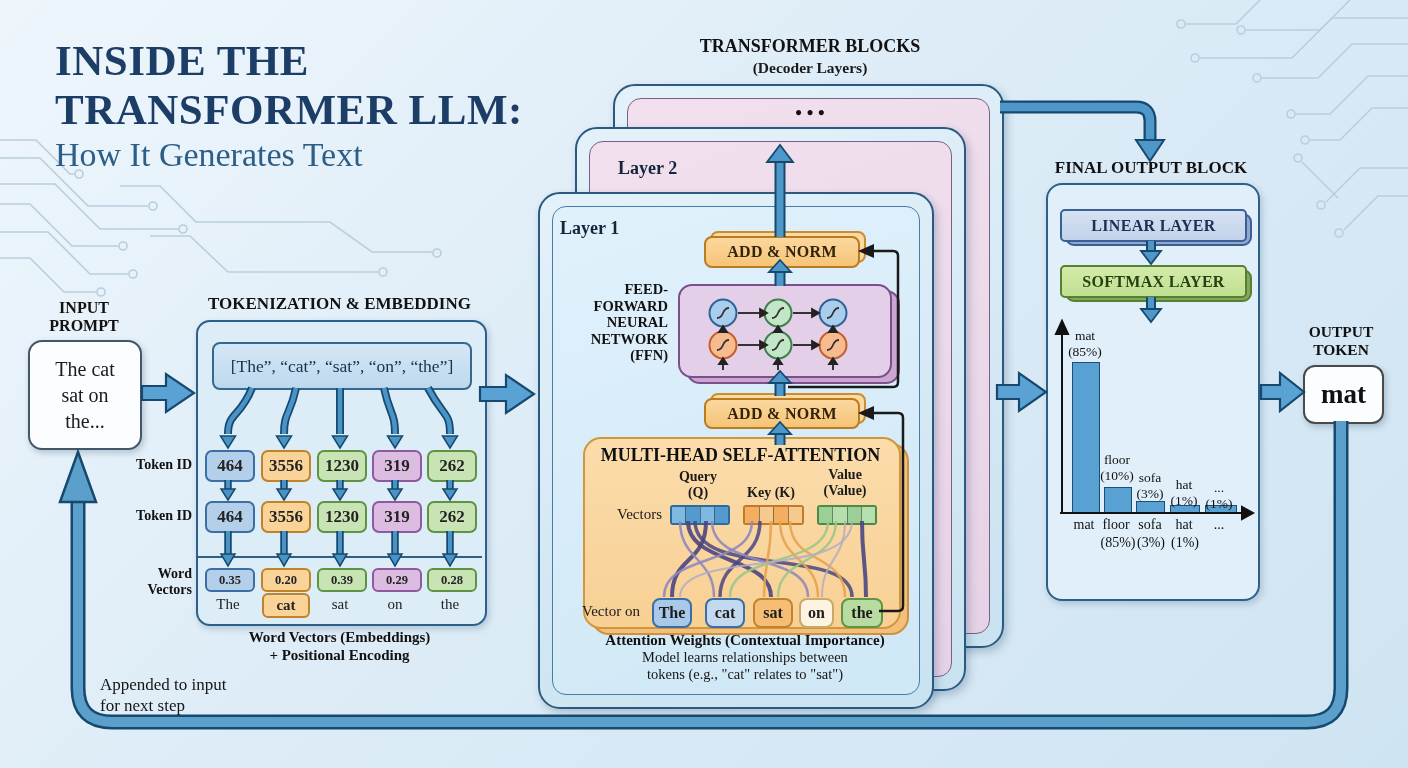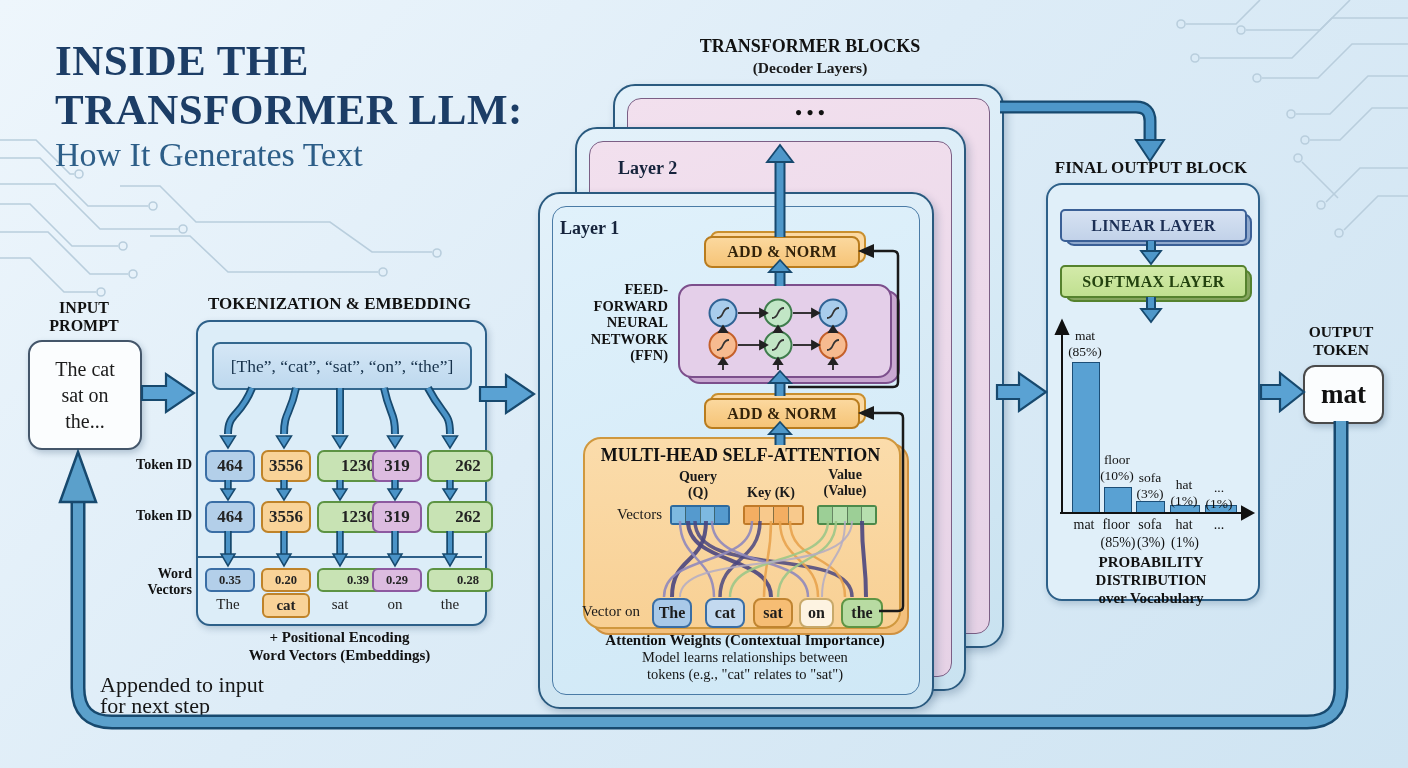--- a/index.html
+++ b/index.html
@@ -24,21 +24,21 @@
   .whitebox{background:#fbfdfe;border:2.5px solid #44566a;border-radius:14px;box-shadow:2px 3px 6px rgba(25,60,95,.25);}
   .tokenlist{background:linear-gradient(#d5e7f6,#bdd8ee);border:2.5px solid #34688f;border-radius:8px;
     display:flex;align-items:center;justify-content:center;font-size:17.5px;color:#17324c;}
 
   .chip{border:2px solid;border-radius:7px;display:flex;align-items:center;justify-content:center;
     font-size:17px;font-weight:600;color:#232323;}
   .vchip{border:2px solid;border-radius:6px;display:flex;align-items:center;justify-content:center;
     font-size:12.5px;font-weight:700;color:#232323;}
   .c-blue{background:#b3cfe9;border-color:#3a6ea5;}
   .c-orange{background:#f9d398;border-color:#bf8329;}
-  .c-green{background:#c8e3b4;border-color:#5d9343;padding-left:16px;}
+  .c-green{background:#c8e3b4;border-color:#5d9343;}
   .c-purple{background:#dcbce0;border-color:#8d59a0;}
 
   .lbl14{font-size:14px;font-weight:700;color:#111;}
   .word15{font-size:15px;color:#222;}
 
   
   .card{position:absolute;border:2px solid #2a5a7f;border-radius:22px;
     background:linear-gradient(160deg,#e3f1fa,#c9e2f0);box-shadow:3px 4px 8px rgba(25,60,95,.25);}
   .card-inner{position:absolute;border:1.5px solid #7b5f85;border-radius:14px;
     background:linear-gradient(160deg,#f2e0ee,#e6d2e6);}
@@ -75,21 +75,21 @@
   .linear{background:linear-gradient(#d6e2f2,#c2d2e9);border:2.5px solid #3a5f96;color:#1c2f55;}
   .softmax-back{background:#85a55e;border:2px solid #55822e;}
   .softmax{background:linear-gradient(#d3eaa9,#c0e090);border:2.5px solid #55822e;color:#23420f;}
 
   .pbar{position:absolute;background:#59a1d3;border:1.8px solid #1c4e77;border-bottom:none;}
   .bar-lbl{position:absolute;font-size:13.5px;line-height:16px;color:#111;text-align:center;}
   .ax-lbl{position:absolute;font-size:14px;color:#111;text-align:center;}
 
   .cap-b{font-weight:700;font-size:15px;line-height:18px;color:#111;}
   .cap-r{font-size:14.5px;line-height:16.5px;color:#161616;}
-  .note{font-size:22px;line-height:21px;color:#161616;}
+  .note{font-size:17px;line-height:21px;color:#161616;}
 </style>
 </head>
 <body>
 
 <div id="stage">
 
   <svg class="layer" width="1408" height="768">
     <g stroke="#b9cedd" stroke-width="1.6" fill="none">
       <path d="M0,140 H36 L70,174 H74"></path>
         <circle cx="79" cy="174" r="4"></circle>
@@ -176,22 +176,22 @@
   <div class="abs vchip c-purple" style="left:372px;top:568px;width:46px;height:20px;">0.29</div>
   <div class="abs vchip c-green" style="left:427px;top:568px;width:46px;height:20px;">0.28</div>
 
   <div class="abs ctr word15" style="left:205px;top:596px;width:46px;">The</div>
   <div class="abs vchip c-orange" style="left:262px;top:593px;width:44px;height:21px;font-size:15px;">cat</div>
   <div class="abs ctr word15" style="left:317px;top:596px;width:46px;">sat</div>
   <div class="abs ctr word15" style="left:372px;top:596px;width:46px;">on</div>
   <div class="abs ctr word15" style="left:427px;top:596px;width:46px;">the</div>
 
   <div class="abs ctr cap-b" style="left:196px;top:628px;width:287px;">
+    <div>Word Vectors (Embeddings)</div>
     <div>+ Positional Encoding</div>
-    <div>Word Vectors (Embeddings)</div>
   </div>
 
   <div class="abs ctr" style="left:660px;top:36px;width:300px;">
     <div class="hd" style="font-size:18px;">TRANSFORMER BLOCKS</div>
     <div style="font-size:15.5px;font-weight:600;margin-top:2px;">(Decoder Layers)</div>
   </div>
 
   <div class="card" style="left:613px;top:84px;width:387px;height:560px;">
     <div class="card-inner" style="left:12px;top:12px;right:12px;bottom:12px;"></div>
   </div>
@@ -302,24 +302,20 @@
       <div>(1%)</div>
   </div>
   <div class="ax-lbl" style="left:1064px;top:517px;width:40px;">mat</div>
   <div class="ax-lbl" style="left:1094px;top:517px;width:44px;">floor</div>
   <div class="ax-lbl" style="left:1130px;top:517px;width:40px;">sofa</div>
   <div class="ax-lbl" style="left:1164px;top:517px;width:40px;">hat</div>
   <div class="ax-lbl" style="left:1200px;top:517px;width:38px;">...</div>
   <div class="ax-lbl" style="left:1095px;top:535px;width:46px;">(85%)</div>
   <div class="ax-lbl" style="left:1131px;top:535px;width:40px;">(3%)</div>
   <div class="ax-lbl" style="left:1165px;top:535px;width:40px;">(1%)</div>
-  <div class="abs ctr" style="left:1056px;top:553px;width:190px;">
-    <div class="cap-b">PROBABILITY DISTRIBUTION</div>
-    <div class="cap-b">over Vocabulary</div>
-  </div>
 
   <div class="abs ctr hd" style="left:1301px;top:323px;width:80px;font-size:15.5px;line-height:18px;">
     <div>OUTPUT</div>
     <div>TOKEN</div>
   </div>
   <div class="abs whitebox ctr" style="left:1303px;top:365px;width:77px;height:55px;border-radius:12px;border-color:#4a4a4a;display:flex;align-items:center;justify-content:center;">
     <span style="font-size:27px;font-weight:700;color:#111;">mat</span>
   </div>
 
   <div class="abs note" style="left:100px;top:674px;">

